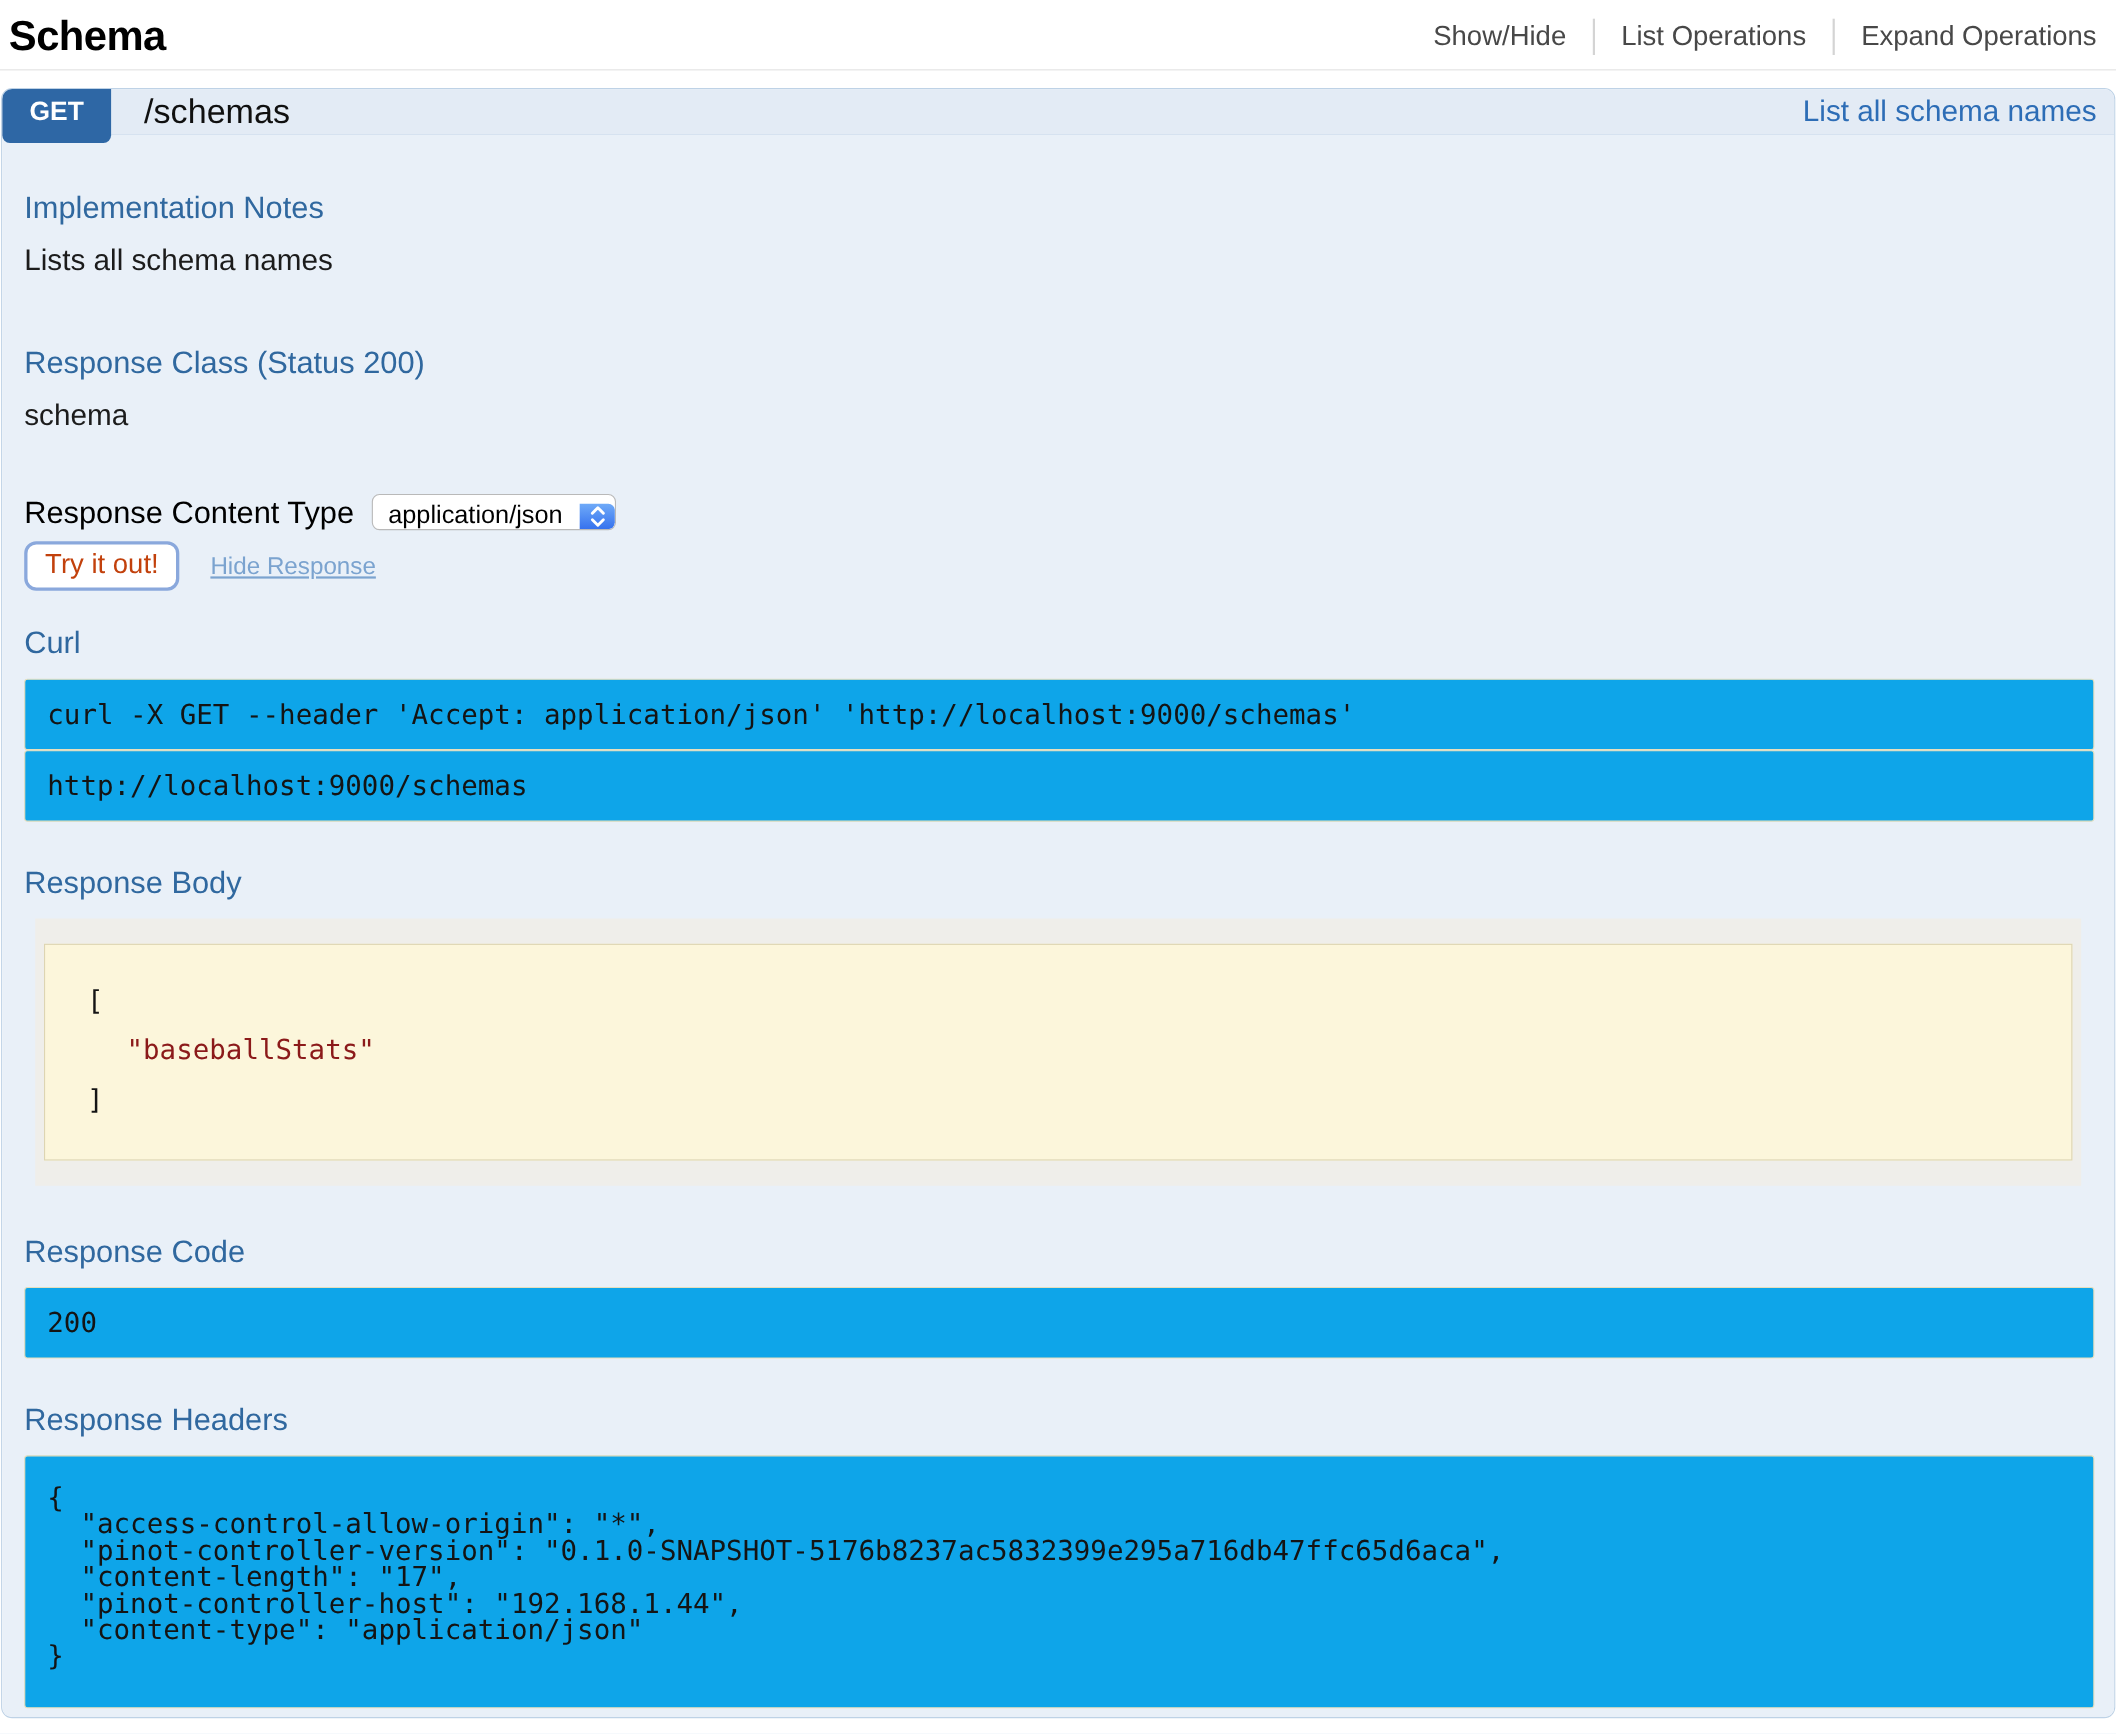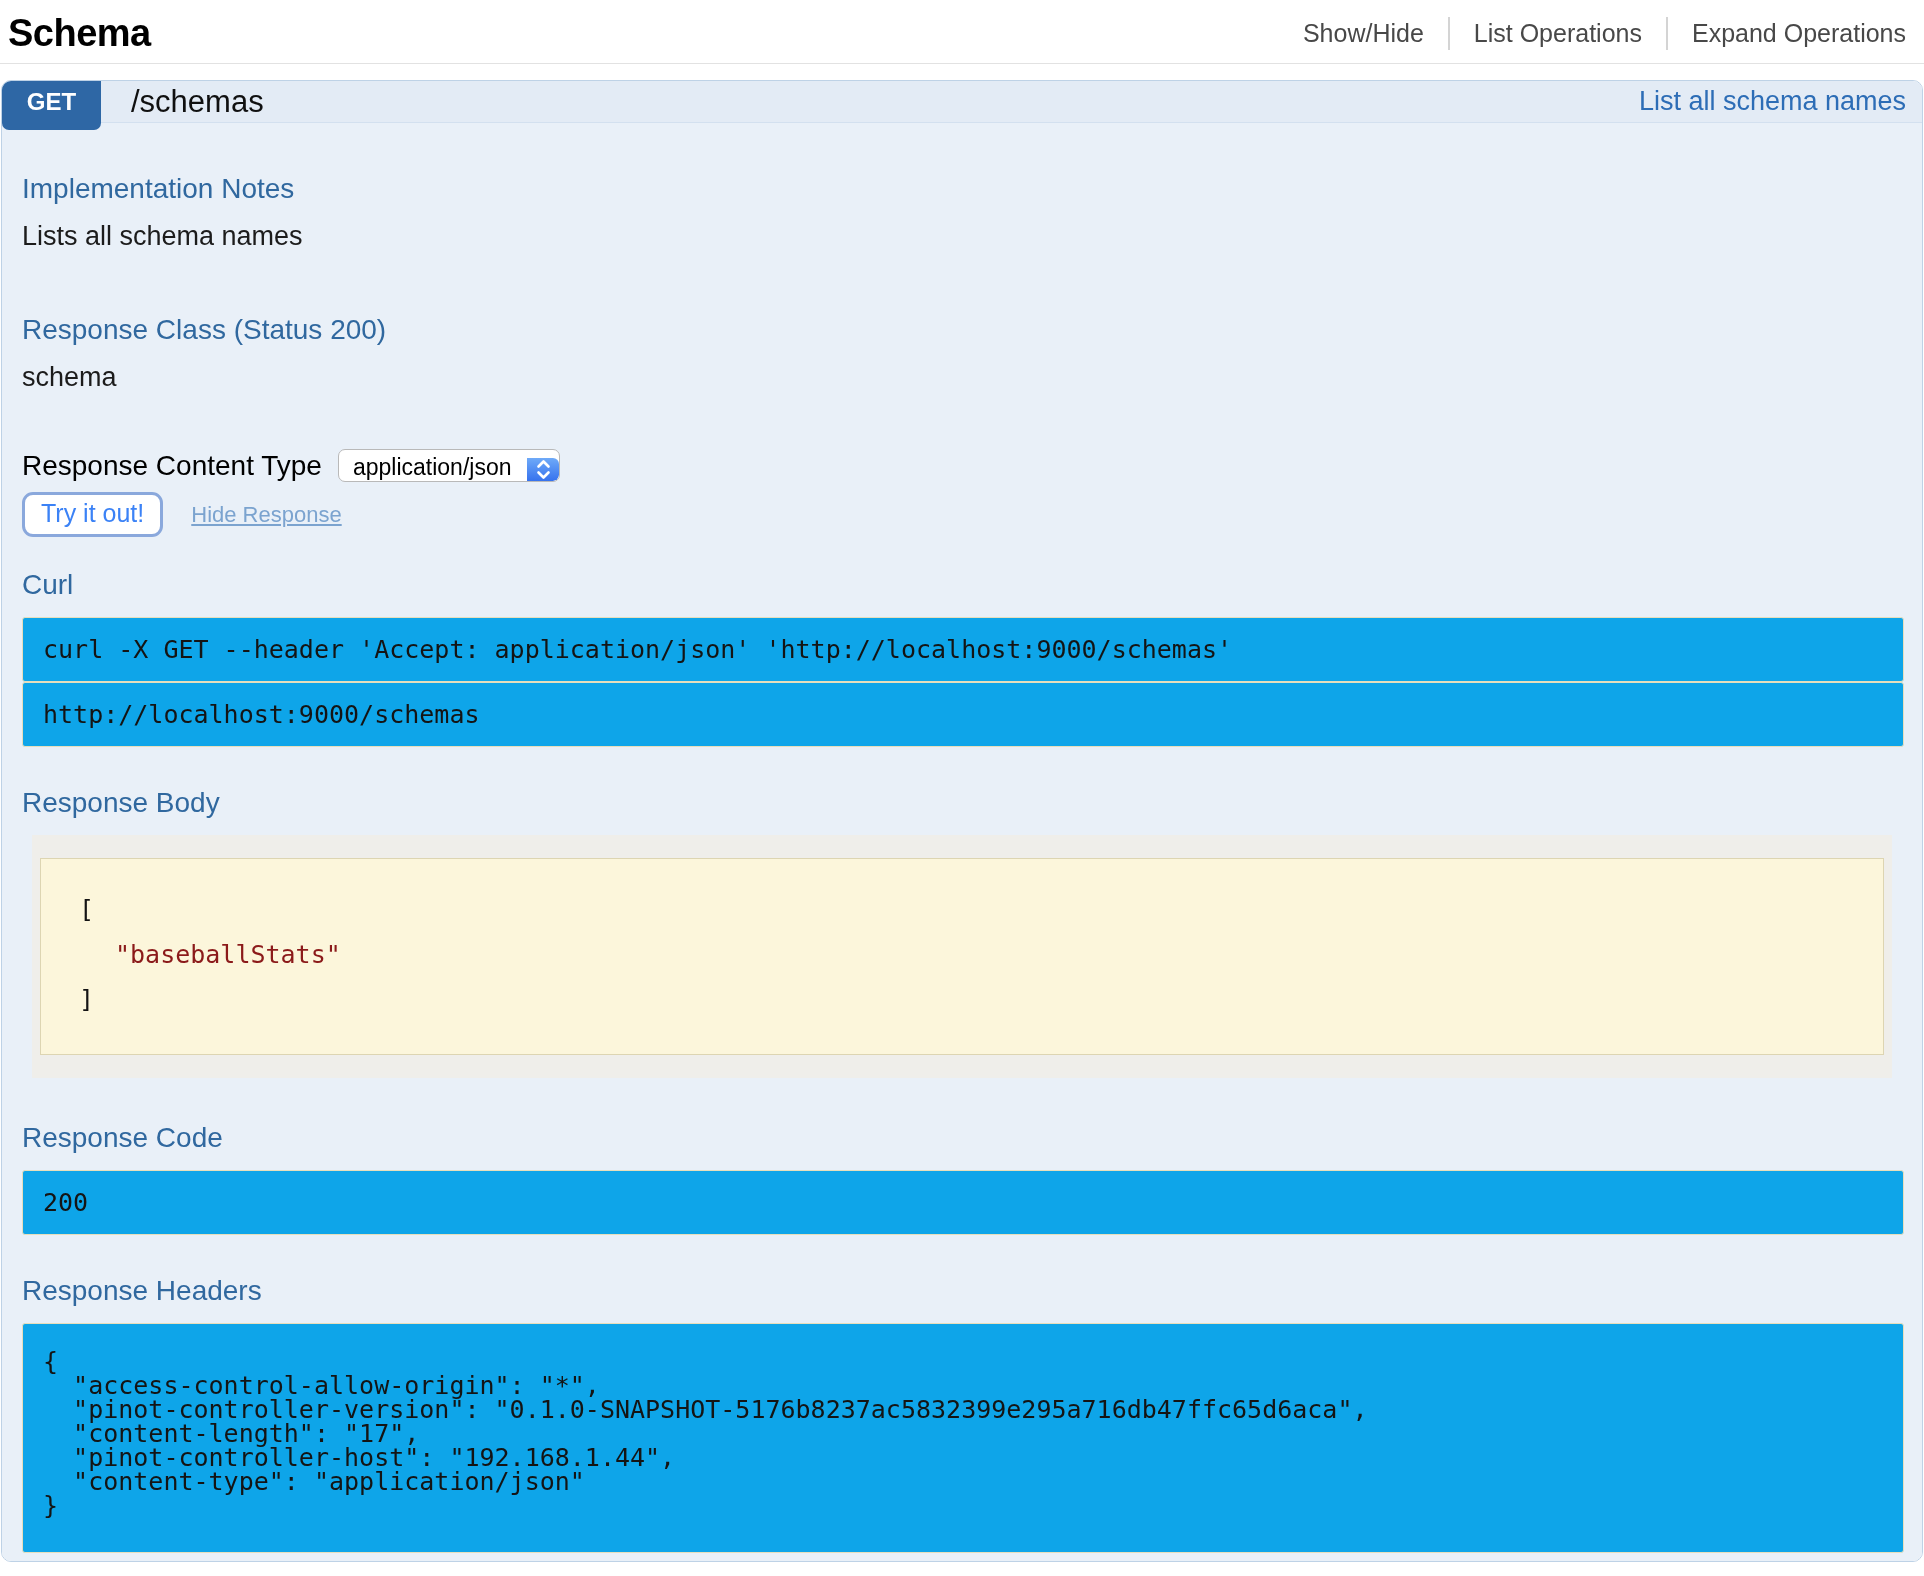--- a/index.html
+++ b/index.html
@@ -136,21 +136,21 @@
     display: flex;
     align-items: center;
     gap: 28px;
   }
   .try-btn {
     background: #ffffff;
     border: 3px solid #8aa8dc;
     border-radius: 11px;
     font-size: 25px;
     font-family: "Liberation Sans", sans-serif;
-    color: #3b82f6;
+    color: #c2410c;
     padding: 4px 16px 6px 16px;
     cursor: pointer;
   }
   .hide-link {
     font-size: 22px;
     color: #7ba3cf;
     text-decoration: underline;
     cursor: pointer;
   }
 

